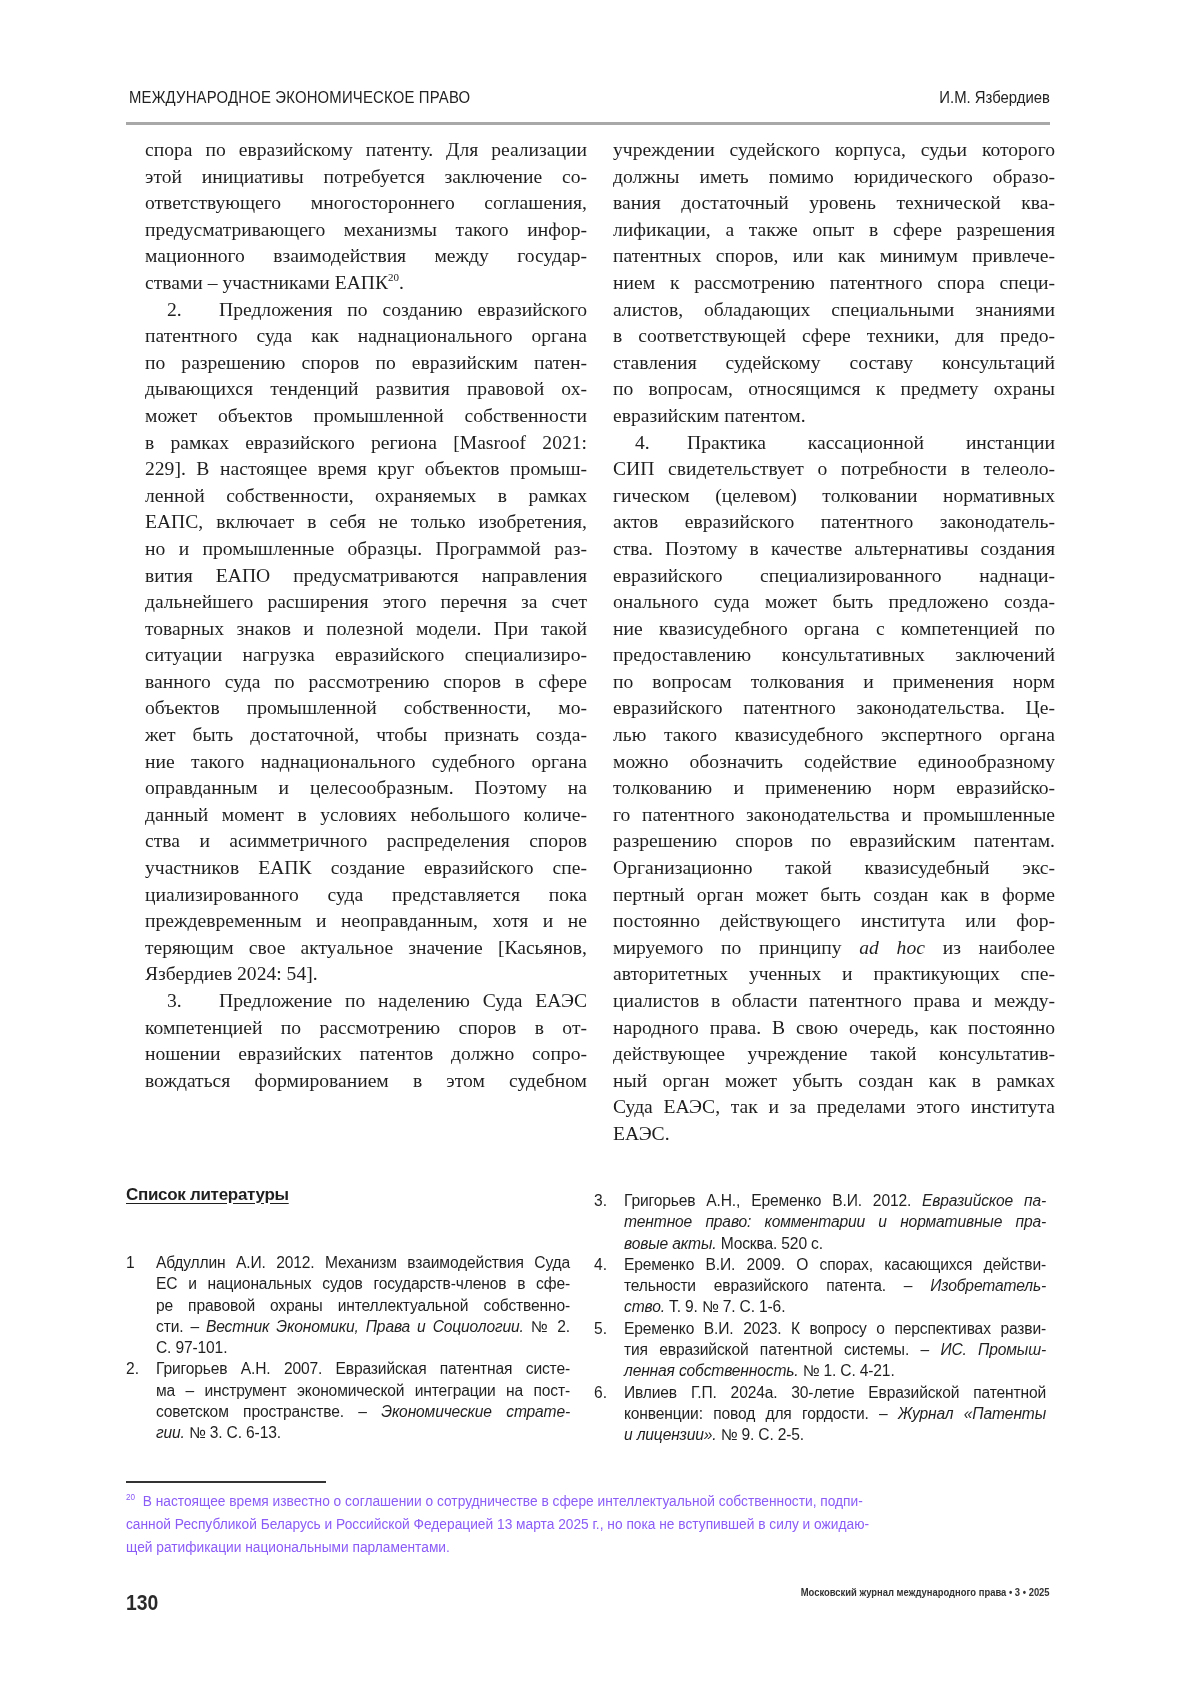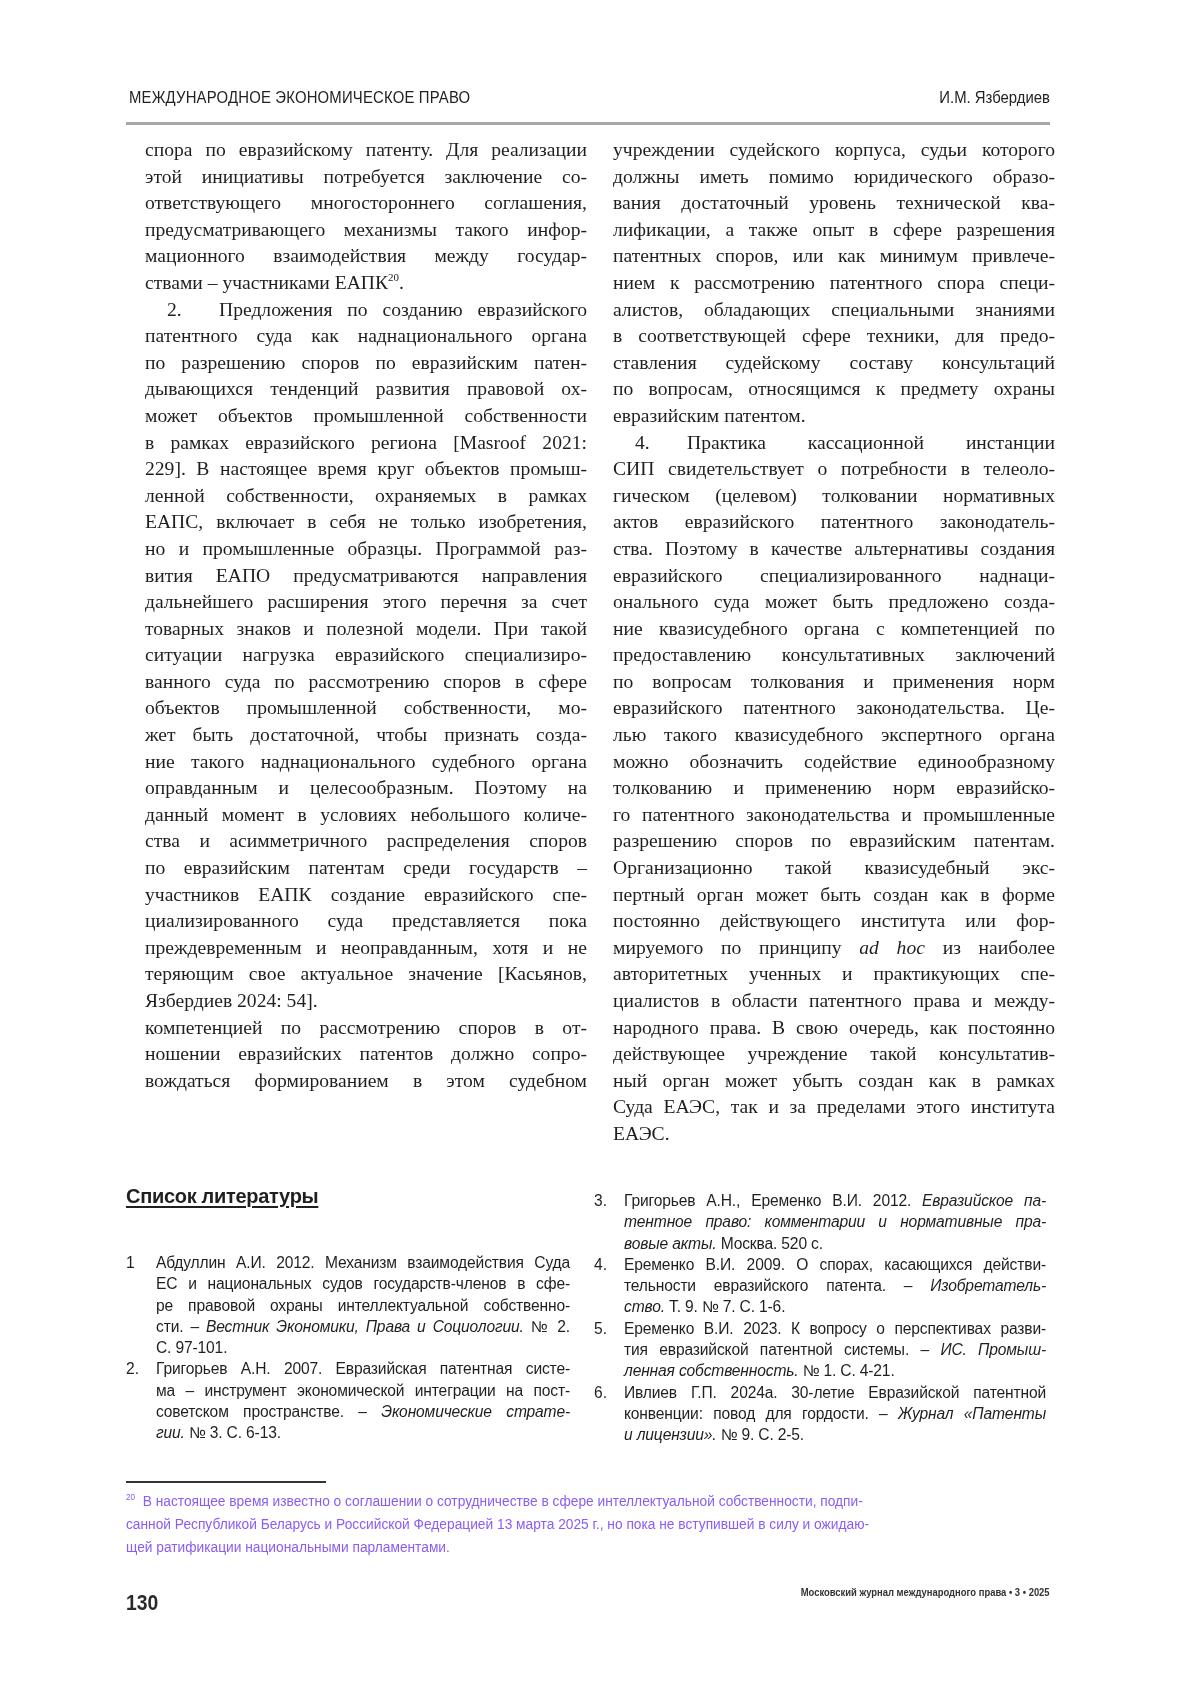--- a/index.html
+++ b/index.html
@@ -12,21 +12,21 @@
   .col { position: absolute; top: 137px; font-family: "Liberation Serif", serif; font-size: 19.6px; line-height: 26.6px; color: #1f1f1f; margin-left: 19px; }
   .col.left { left: 126px; width: 442px; }
   .col.right { left: 594px; width: 442px; }
   .ln { display: block; height: 26.6px; white-space: nowrap; text-align: justify; text-align-last: justify; }
   .ln.last { text-align-last: left; }
   .ln.indent { padding-left: 22px; }
   .num { display: inline-block; width: 52px; text-align: left; }
   sup { font-size: 11px; line-height: 0; vertical-align: super; }
   .it { font-style: italic; }
 
-  .refs-title { position: absolute; left: 126px; top: 1185px; font-family: "Liberation Sans", sans-serif; font-weight: bold; font-size: 20px; text-decoration: underline; text-underline-offset: 3px; color: #1f1f1f; letter-spacing: -0.3px; }
+  .refs-title { position: absolute; left: 126px; top: 1185px; font-family: "Liberation Sans", sans-serif; font-weight: bold; font-size: 17px; text-decoration: underline; text-underline-offset: 3px; color: #1f1f1f; letter-spacing: -0.3px; }
   .refs { position: absolute; font-family: "Liberation Sans", sans-serif; font-size: 15.6px; line-height: 21.3px; color: #1f1f1f; }
   .refs.left { left: 126px; top: 1252px; width: 444px; }
   .refs.right { left: 594px; top: 1190px; width: 452px; }
   .ref { position: relative; padding-left: 30px; }
   .ref .rn { position: absolute; left: 0; top: 0; }
   .ref .rl { display: block; white-space: nowrap; text-align: justify; text-align-last: justify; height: 21.3px; letter-spacing: -0.15px; }
   .ref .rl.last { text-align-last: left; }
 
   .fn-rule { position: absolute; left: 126px; top: 1481px; width: 200px; height: 2px; background: #333; }
   .footnote { position: absolute; left: 126px; top: 1489px; width: 928px; font-family: "Liberation Sans", sans-serif; font-size: 15.2px; line-height: 23.2px; color: #8b5cf6; }
@@ -66,26 +66,26 @@
   <span class="ln">дальнейшего расширения этого перечня за счет</span>
   <span class="ln">товарных знаков и полезной модели. При такой</span>
   <span class="ln">ситуации нагрузка евразийского специализиро-</span>
   <span class="ln">ванного суда по рассмотрению споров в сфере</span>
   <span class="ln">объектов промышленной собственности, мо-</span>
   <span class="ln">жет быть достаточной, чтобы признать созда-</span>
   <span class="ln">ние такого наднационального судебного органа</span>
   <span class="ln">оправданным и целесообразным. Поэтому на</span>
   <span class="ln">данный момент в условиях небольшого количе-</span>
   <span class="ln">ства и асимметричного распределения споров</span>
-  <span class="ln">по евразийским патентам среди государств –</span>
   <span class="ln">участников ЕАПК создание евразийского спе-</span>
   <span class="ln">циализированного суда представляется пока</span>
   <span class="ln">преждевременным и неоправданным, хотя и не</span>
   <span class="ln">теряющим свое актуальное значение [Касьянов,</span>
   <span class="ln last">Язбердиев 2024: 54].</span>
+  <span class="ln indent"><span class="num">3.</span><span>Предложение по наделению Суда ЕАЭС</span></span>
   <span class="ln">компетенцией по рассмотрению споров в от-</span>
   <span class="ln">ношении евразийских патентов должно сопро-</span>
   <span class="ln">вождаться формированием в этом судебном</span>
 </div>
 
 <div class="col right">
   <span class="ln">учреждении судейского корпуса, судьи которого</span>
   <span class="ln">должны иметь помимо юридического образо-</span>
   <span class="ln">вания достаточный уровень технической ква-</span>
   <span class="ln">лификации, а также опыт в сфере разрешения</span>

